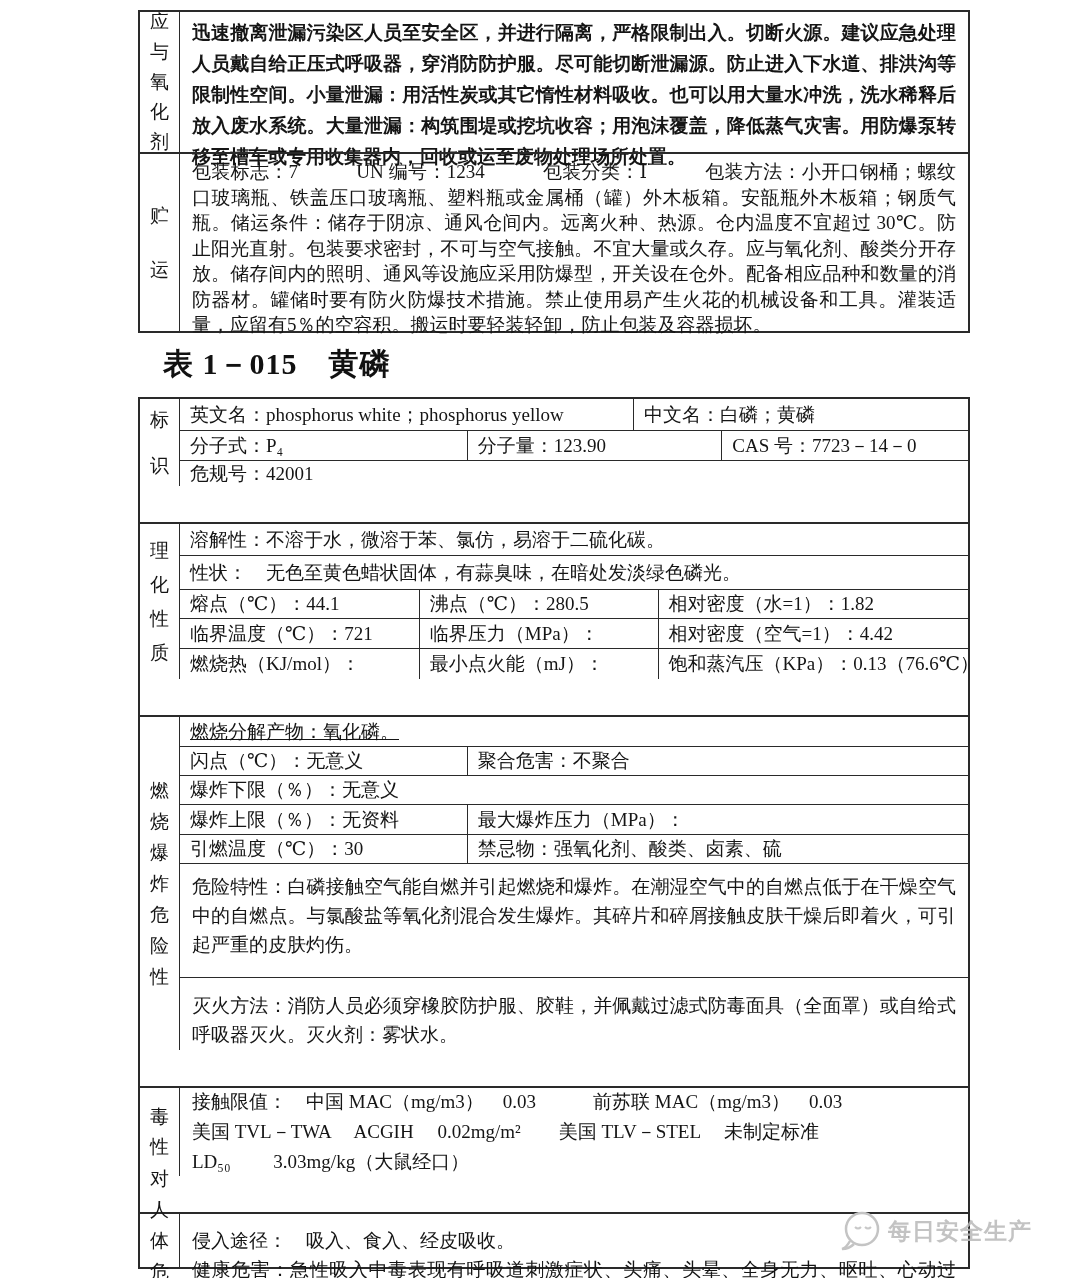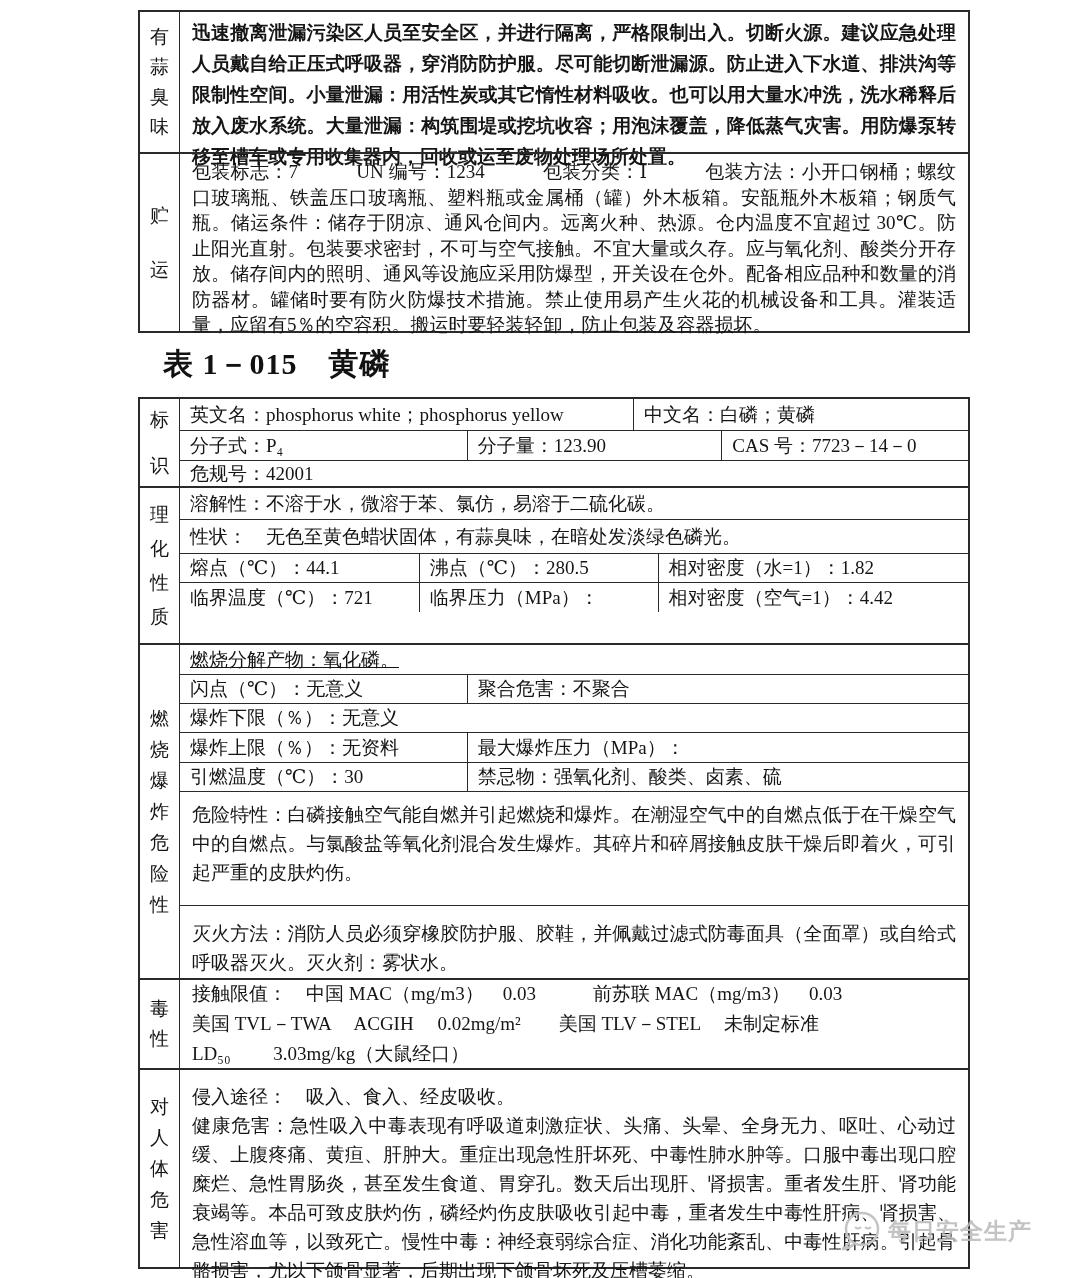--- a/index.html
+++ b/index.html
@@ -59,39 +59,39 @@
   }
 </style>
 </head>
 <body>
 
 <div class="page">
 
   <div class="tbl" style="top:10px;height:323px;">
     <div class="sec" style="height:140px;">
       <div class="label-col">
-        <div class="label-text" style="line-height:30px;">有蒜臭味</div>
+        <div class="label-text" style="line-height:30px;">应与氧化剂</div>
       </div>
       <div class="content-col">
         <div class="para" style="line-height:31px;font-weight:bold;">迅速撤离泄漏污染区人员至安全区，并进行隔离，严格限制出入。切断火源。建议应急处理人员戴自给正压式呼吸器，穿消防防护服。尽可能切断泄漏源。防止进入下水道、排洪沟等限制性空间。小量泄漏：用活性炭或其它惰性材料吸收。也可以用大量水冲洗，洗水稀释后放入废水系统。大量泄漏：构筑围堤或挖坑收容；用泡沫覆盖，降低蒸气灾害。用防爆泵转移至槽车或专用收集器内，回收或运至废物处理场所处置。</div>
       </div>
     </div>
     <div class="sec" style="flex:1;">
       <div class="label-col">
         <div class="label-text" style="line-height:54px;">贮运</div>
       </div>
       <div class="content-col">
         <div class="para" style="line-height:25.5px;">包装标志：7　　　UN 编号：1234　　　包装分类：Ⅰ　　　包装方法：小开口钢桶；螺纹口玻璃瓶、铁盖压口玻璃瓶、塑料瓶或金属桶（罐）外木板箱。安瓿瓶外木板箱；钢质气瓶。储运条件：储存于阴凉、通风仓间内。远离火种、热源。仓内温度不宜超过 30℃。防止阳光直射。包装要求密封，不可与空气接触。不宜大量或久存。应与氧化剂、酸类分开存放。储存间内的照明、通风等设施应采用防爆型，开关设在仓外。配备相应品种和数量的消防器材。罐储时要有防火防爆技术措施。禁止使用易产生火花的机械设备和工具。灌装适量，应留有5％的空容积。搬运时要轻装轻卸，防止包装及容器损坏。</div>
       </div>
     </div>
   </div>
 
   <div class="title">表 1－015　黄磷</div>
 
-  <div class="tbl" style="top:397px;height:872px;">
+  <div class="tbl" style="top:397px;height:872px;gap:36px;">
 
     <div class="sec" style="height:87px;">
       <div class="label-col">
         <div class="label-text" style="line-height:46px;">标识</div>
       </div>
       <div class="content-col">
         <div class="row" style="height:31px;">
           <div class="cell" style="flex:1;">英文名：phosphorus white；phosphorus yellow</div>
           <div class="cell" style="flex:0 0 42.5%;">中文名：白磷；黄磷</div>
         </div>
@@ -119,20 +119,25 @@
         </div>
         <div class="row" style="height:29px;">
           <div class="cell" style="flex:0 0 30.3%;">熔点（℃）：44.1</div>
           <div class="cell" style="flex:0 0 30.3%;">沸点（℃）：280.5</div>
           <div class="cell" style="flex:1;">相对密度（水=1）：1.82</div>
         </div>
         <div class="row" style="height:30px;">
           <div class="cell" style="flex:0 0 30.3%;">临界温度（℃）：721</div>
           <div class="cell" style="flex:0 0 30.3%;">临界压力（MPa）：</div>
           <div class="cell" style="flex:1;">相对密度（空气=1）：4.42</div>
+        </div>
+        <div class="row" style="flex:1;">
+          <div class="cell" style="flex:0 0 30.3%;">燃烧热（KJ/mol）：</div>
+          <div class="cell" style="flex:0 0 30.3%;">最小点火能（mJ）：</div>
+          <div class="cell" style="flex:1;">饱和蒸汽压（KPa）：0.13（76.6℃）</div>
         </div>
       </div>
     </div>
 
     <div class="sec" style="height:335px;">
       <div class="label-col">
         <div class="label-text" style="line-height:31px;">燃烧爆炸危险性</div>
       </div>
       <div class="content-col">
         <div class="row" style="height:29px;">

